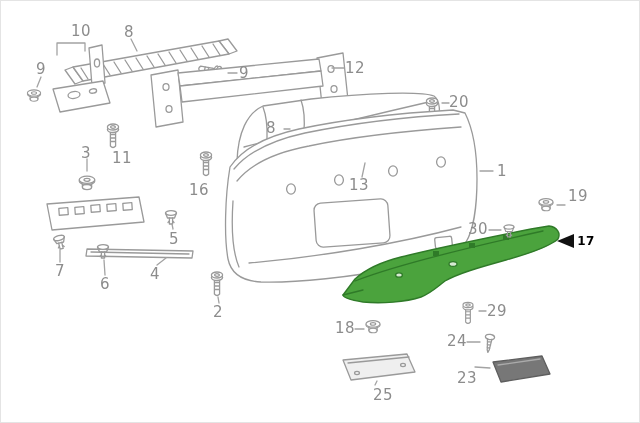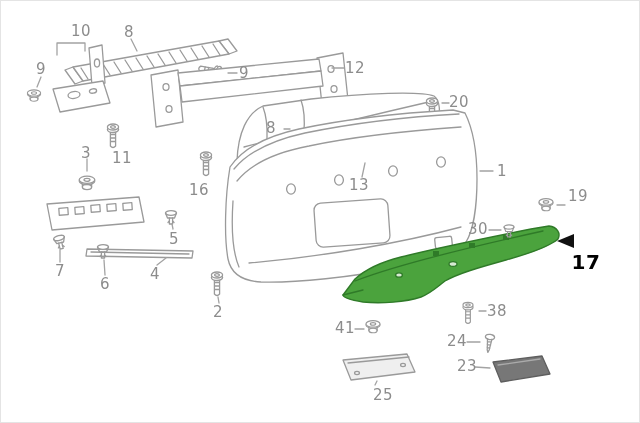--- a/index.html
+++ b/index.html
@@ -7,21 +7,21 @@
     position:relative;width:640px;height:423px;background:#fff;
     border:1px solid #e4e4e4;box-sizing:border-box;overflow:hidden;
     font-family:"DejaVu Sans","Liberation Sans",sans-serif;
   }
   .stage svg{position:absolute;left:0;top:0;}
   .callout{
     position:absolute;transform:translate(-50%,-50%);
     font-size:15px;color:var(--label,#8c8c8c);
     white-space:nowrap;user-select:none;letter-spacing:.5px;
   }
-  .callout.hl{color:var(--callout-highlight,#000);font-weight:bold;font-size:20px;margin-top:21px;}
+  .callout.hl{color:var(--callout-highlight,#000);font-weight:bold;font-size:12px;}
 </style>
 </head>
 <body>
 
 <div class="stage">
 
 <svg width="640" height="423" viewBox="0 0 640 423">
   <defs>
     <g id="bolt">
       <path d="M-2.6,3.5 L-2.6,19 M2.6,3.5 L2.6,19 M-2.6,19 Q0,22 2.6,19 M-2.6,7.5 L2.6,7.5 M-2.6,11 L2.6,11 M-2.6,14.5 L2.6,14.5" fill="none"></path>
@@ -200,19 +200,19 @@
 <div class="callout" style="left:40px;top:68px">9</div>
 <div class="callout" style="left:121px;top:157px">11</div>
 <div class="callout" style="left:358px;top:184px">13</div>
 <div class="callout" style="left:270px;top:127px">8</div>
 <div class="callout" style="left:354px;top:67px">12</div>
 <div class="callout" style="left:198px;top:189px">16</div>
 <div class="callout hl" style="left:585px;top:240px">17</div>
 <div class="callout" style="left:458px;top:101px">20</div>
 <div class="callout" style="left:577px;top:195px">19</div>
 <div class="callout" style="left:477px;top:228px">30</div>
-<div class="callout" style="left:496px;top:310px">38</div>
-<div class="callout" style="left:344px;top:327px">41</div>
-<div class="callout" style="left:466px;top:365px">23</div>
+<div class="callout" style="left:496px;top:310px">29</div>
+<div class="callout" style="left:344px;top:327px">18</div>
+<div class="callout" style="left:466px;top:377px">23</div>
 <div class="callout" style="left:456px;top:340px">24</div>
 <div class="callout" style="left:382px;top:394px">25</div>
 
 </div>
 
 </body></html>

